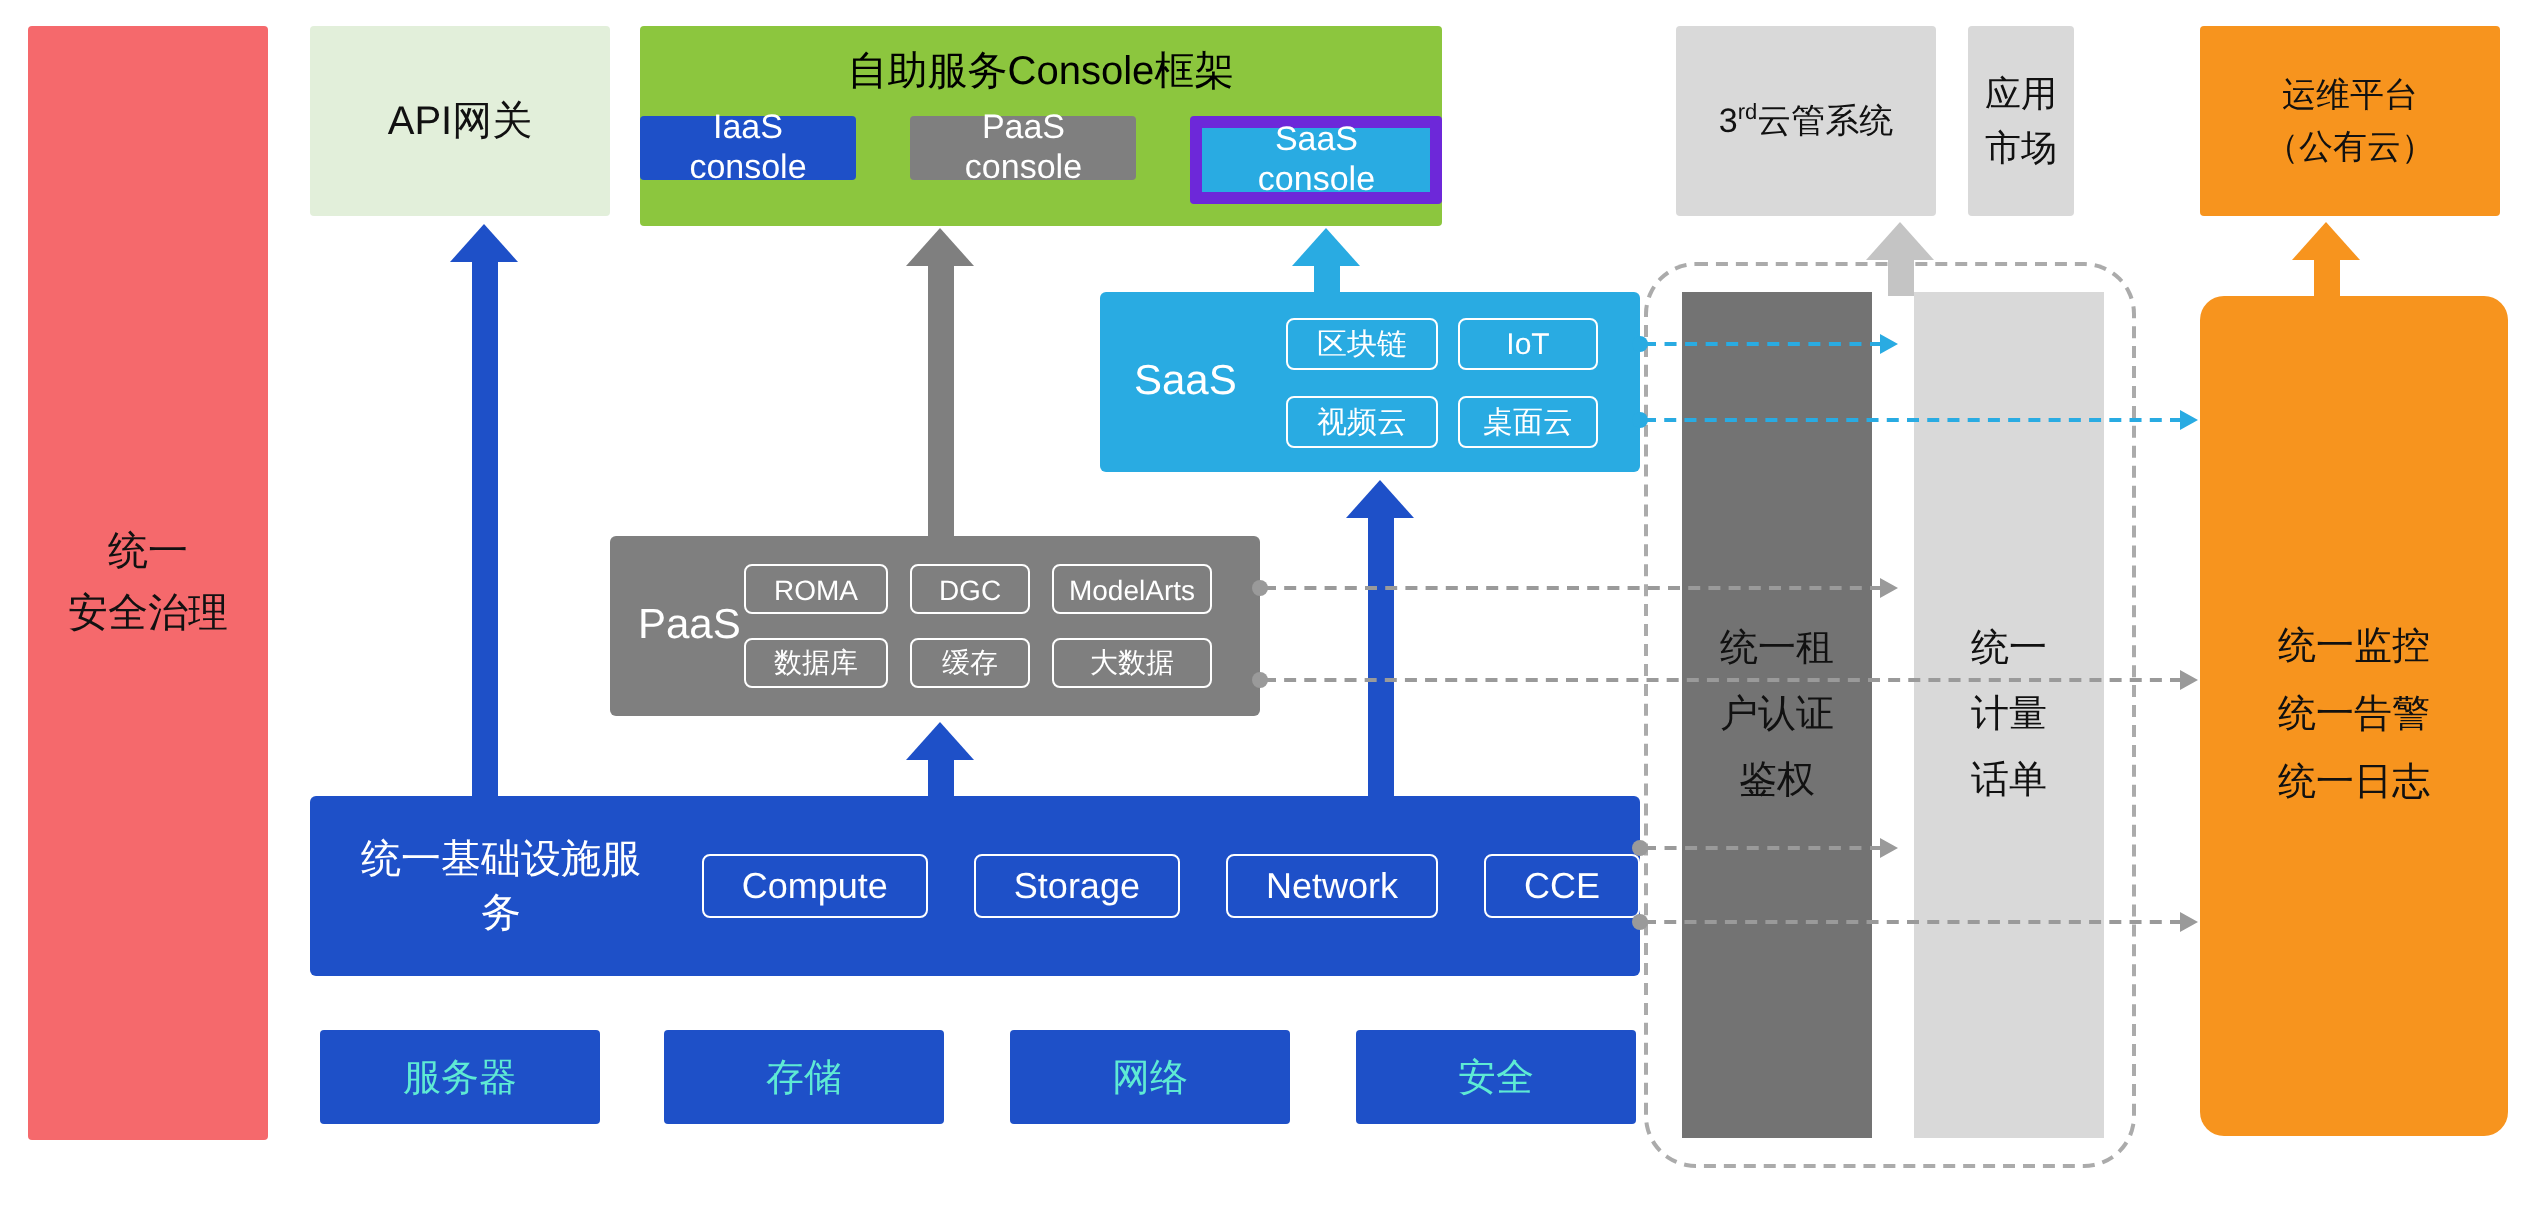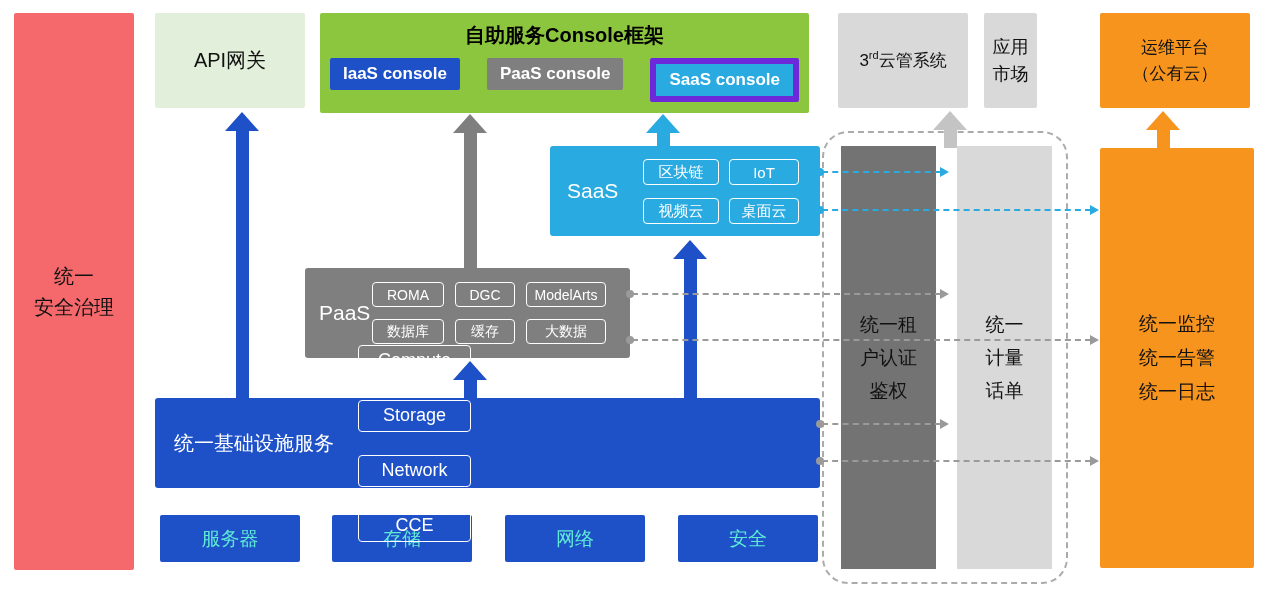--- a/index.html
+++ b/index.html
@@ -10,37 +10,37 @@
 
   .box { position:absolute; display:flex; align-items:center; justify-content:center; text-align:center; }
   .pre { white-space:pre-line; }
 
   
   .security-bar { left:14px; top:13px; width:120px; height:557px; background:#F5696C; font-size:20px; line-height:1.55; border-radius:2px; }
 
   
   .api-gateway { left:155px; top:13px; width:150px; height:95px; background:#E2EFDA; font-size:20px; border-radius:2px; }
 
-  .console { left:320px; top:13px; width:489px; height:100px; background:#8CC63E; border-radius:2px; display:block;font-weight:bold; }
+  .console { left:320px; top:13px; width:401px; height:100px; background:#8CC63E; border-radius:2px; display:block; }
   .console-title { margin-top:9px; text-align:center; font-size:20px; color:#000; }
   .console-items { margin-top:9px; display:flex; justify-content:center; gap:27px; }
   .console-chip { height:29px; display:flex; align-items:center; padding:16px 13px; color:#fff; font-size:17px; border-radius:2px; }
   .chip-iaas { background:#1E50C8; }
   .chip-paas { background:#7F7F7F; }
   .chip-saas { background:#29ABE2; border:6px solid #6d28d9; }
 
   .third-party { left:838px; top:13px; width:130px; height:95px; background:#D9D9D9; font-size:17px; border-radius:2px; }
   .third-party sup { font-size:11px; }
 
   .app-market { left:984px; top:13px; width:53px; height:95px; background:#D9D9D9; font-size:18px; line-height:1.45; border-radius:2px; }
 
   .ops-platform { left:1100px; top:13px; width:150px; height:95px; background:#F7941E; font-size:17px; line-height:1.5; border-radius:2px; }
 
   
-  .monitoring { left:1100px; top:148px; width:154px; height:420px; background:#F7941E; font-size:19px; line-height:1.8; border-radius:2px;text-align:right; }
+  .monitoring { left:1100px; top:148px; width:154px; height:420px; background:#F7941E; font-size:19px; line-height:1.8; border-radius:12px;text-align:right; }
 
   
   .dashed-group { position:absolute; left:822px; top:131px; width:246px; height:453px; border:2px dashed #ABABAB; border-radius:26px; z-index:0; }
   .auth-bar { left:841px; top:146px; width:95px; height:423px; background:#737373; font-size:19px; line-height:1.75; z-index:1; }
   .billing-bar { left:957px; top:146px; width:95px; height:423px; background:#D9D9D9; font-size:19px; line-height:1.75; z-index:1; }
 
   
   .saas-box { left:550px; top:146px; width:270px; height:90px; background:#29ABE2; border-radius:3px; display:block; z-index:2; }
   .saas-label { position:absolute; left:17px; top:0; height:90px; display:flex; align-items:center; color:#fff; font-size:21px; }
   .saas-items { position:absolute; left:93px; top:13px; display:grid; grid-template-columns:76px 70px; gap:13px 10px; }
@@ -49,21 +49,21 @@
 
   
   .paas-box { left:305px; top:268px; width:325px; height:90px; background:#7F7F7F; border-radius:3px; display:block; z-index:2; }
   .paas-label { position:absolute; left:14px; top:0; height:90px; display:flex; align-items:center; color:#fff; font-size:21px; }
   .paas-items { position:absolute; left:67px; top:14px; display:grid; grid-template-columns:72px 60px 80px; gap:12px 11px; }
   .paas-items .chip-outline { height:25px; font-size:14px; }
 
   
   .infra-box { left:155px; top:398px; width:665px; height:90px; background:#1E50C8; border-radius:3px; justify-content:flex-start; z-index:2; }
   .infra-label { margin-left:19px; color:#fff; font-size:20px; }
-  .infra-items { display:flex; gap:23px; margin-left:24px;flex-direction:column; }
+  .infra-items { display:flex; gap:23px; margin-left:24px; }
   .infra-items .chip-outline { height:32px; font-size:18px; padding:0 19px; }
 
   
   .base-box { top:515px; height:47px; background:#1E50C8; color:#5eead4; font-size:19px; border-radius:2px; }
 
   
   .arrow-up { position:absolute; width:34px; display:flex; flex-direction:column; align-items:center; z-index:3; }
   .arrow-up .head { width:0; height:0; border-left:17px solid transparent; border-right:17px solid transparent; border-bottom:19px solid var(--c); }
   .arrow-up .shaft { width:13px; flex:1; background:var(--c); }
 

